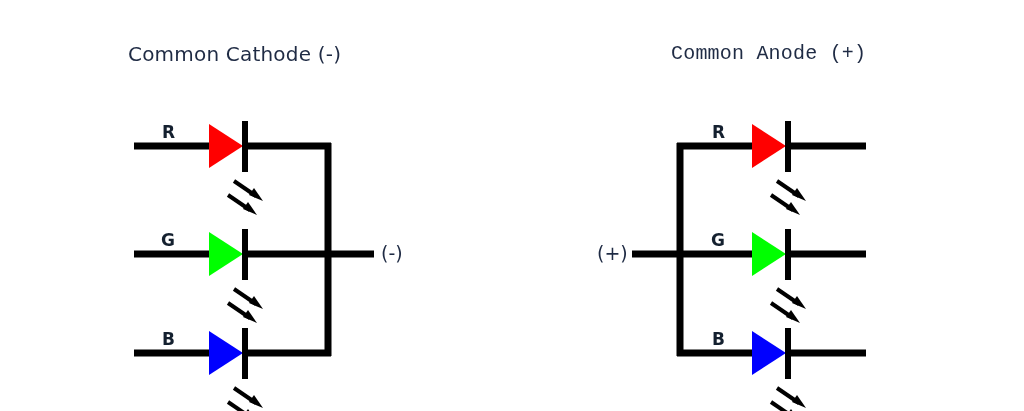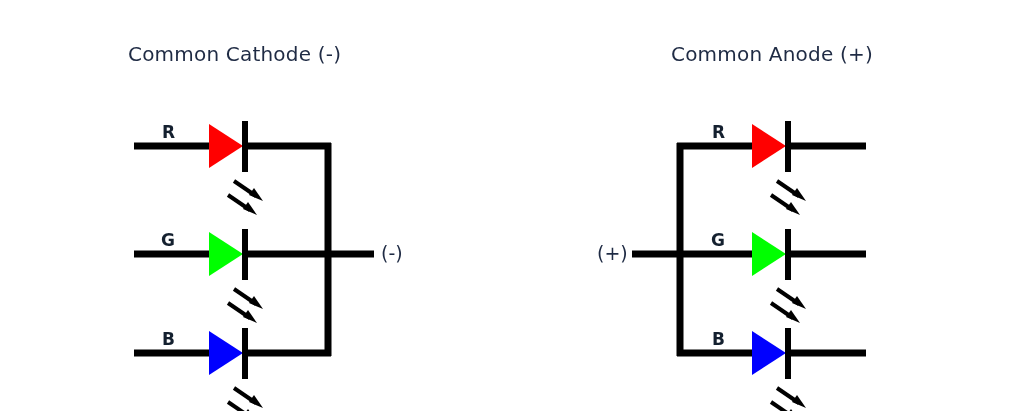--- a/index.html
+++ b/index.html
@@ -41,20 +41,21 @@
     letter-spacing: 0.2px;
     white-space: nowrap;
   }
   #title-cathode {
     left: 128px;
     top: 21px;
   }
   #title-anode {
     left: 671px;
     top: 21px;
+    font-family: Liberation Mono, monospace;
   }
   .pin-label {
     position: absolute;
     font-family: "DejaVu Sans", "Liberation Sans", sans-serif;
     font-size: 17px;
     font-weight: 700;
     color: #14202f;
     white-space: nowrap;
   }
   .terminal-label {

